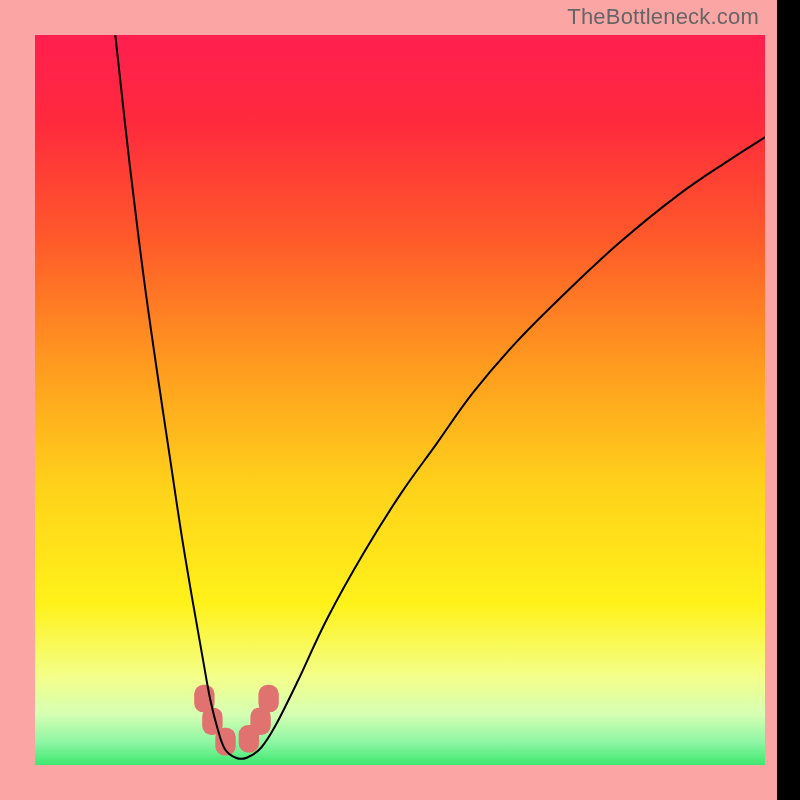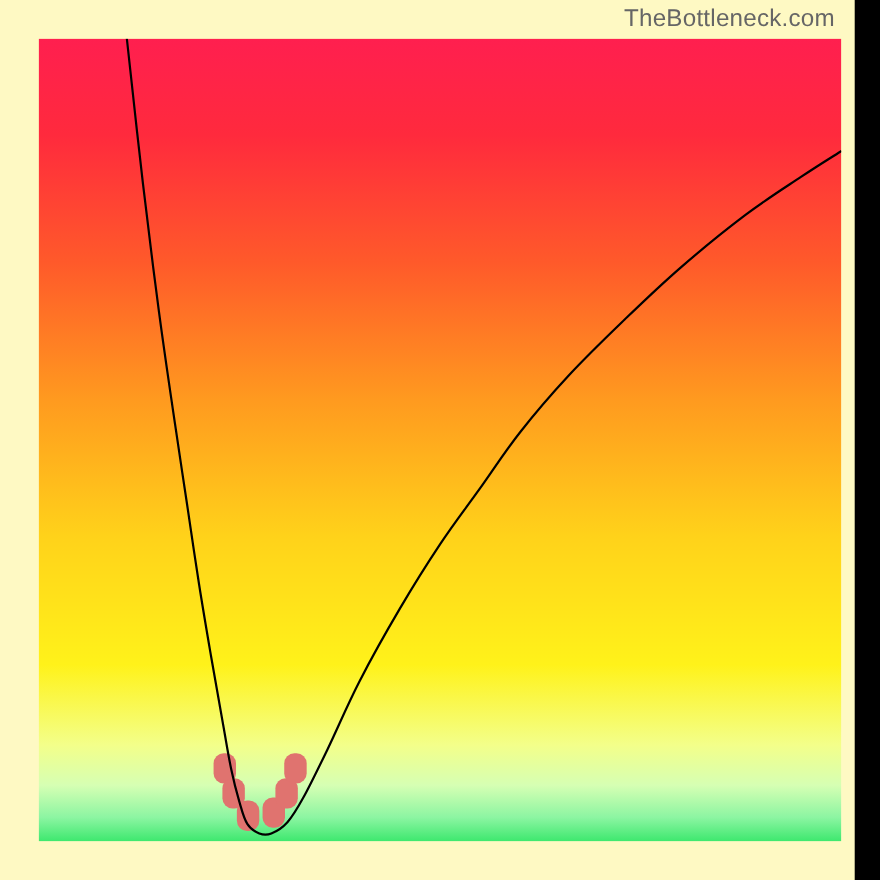--- a/index.html
+++ b/index.html
@@ -10,21 +10,21 @@
     background: #000;
     overflow: hidden;
     font-family: Arial, Helvetica, sans-serif;
   }
   .frame {
     position: absolute;
     top: 0;
     left: 0;
     width: 777px;
     height: 800px;
-    background: #fef9c3;
+    background: #fca5a5;
   }
   .plot {
     position: absolute;
     top: 35px;
     left: 35px;
     width: 730px;
     height: 730px;
     overflow: hidden;
   }
   .plot svg {

